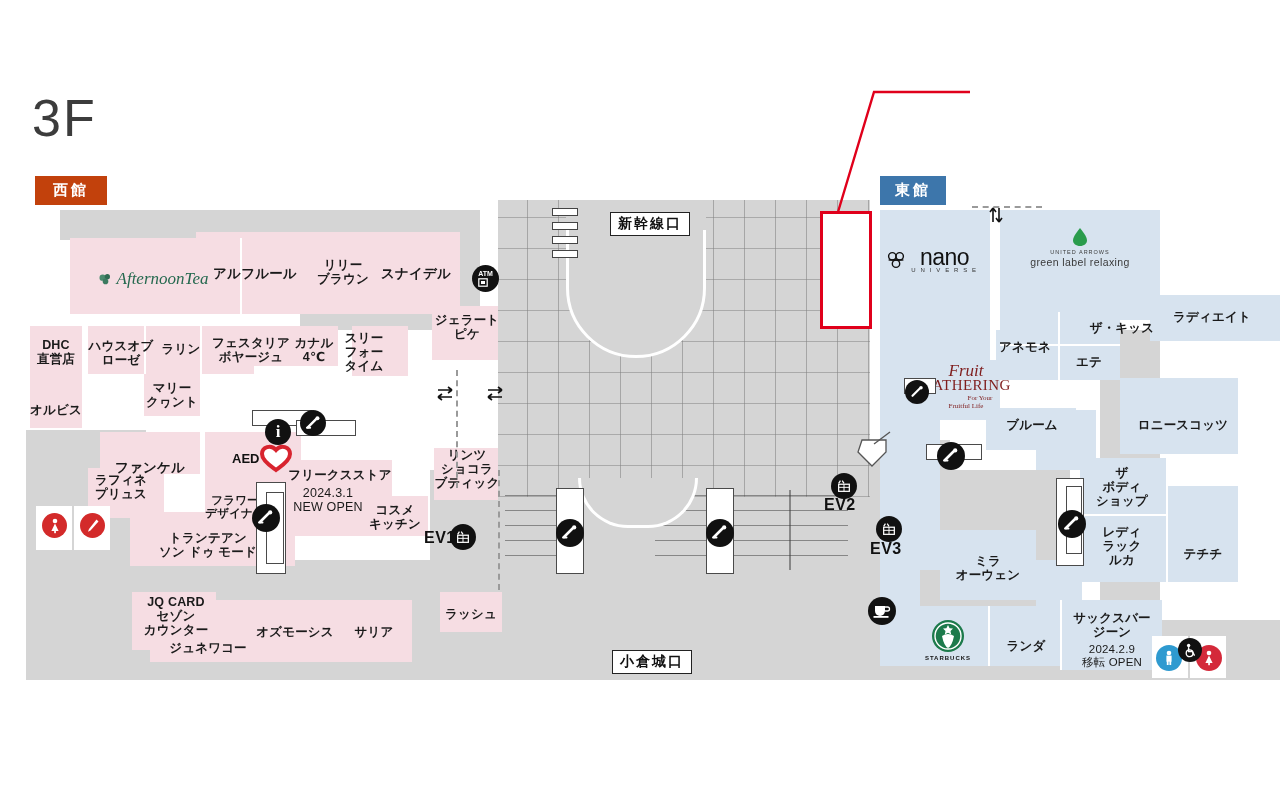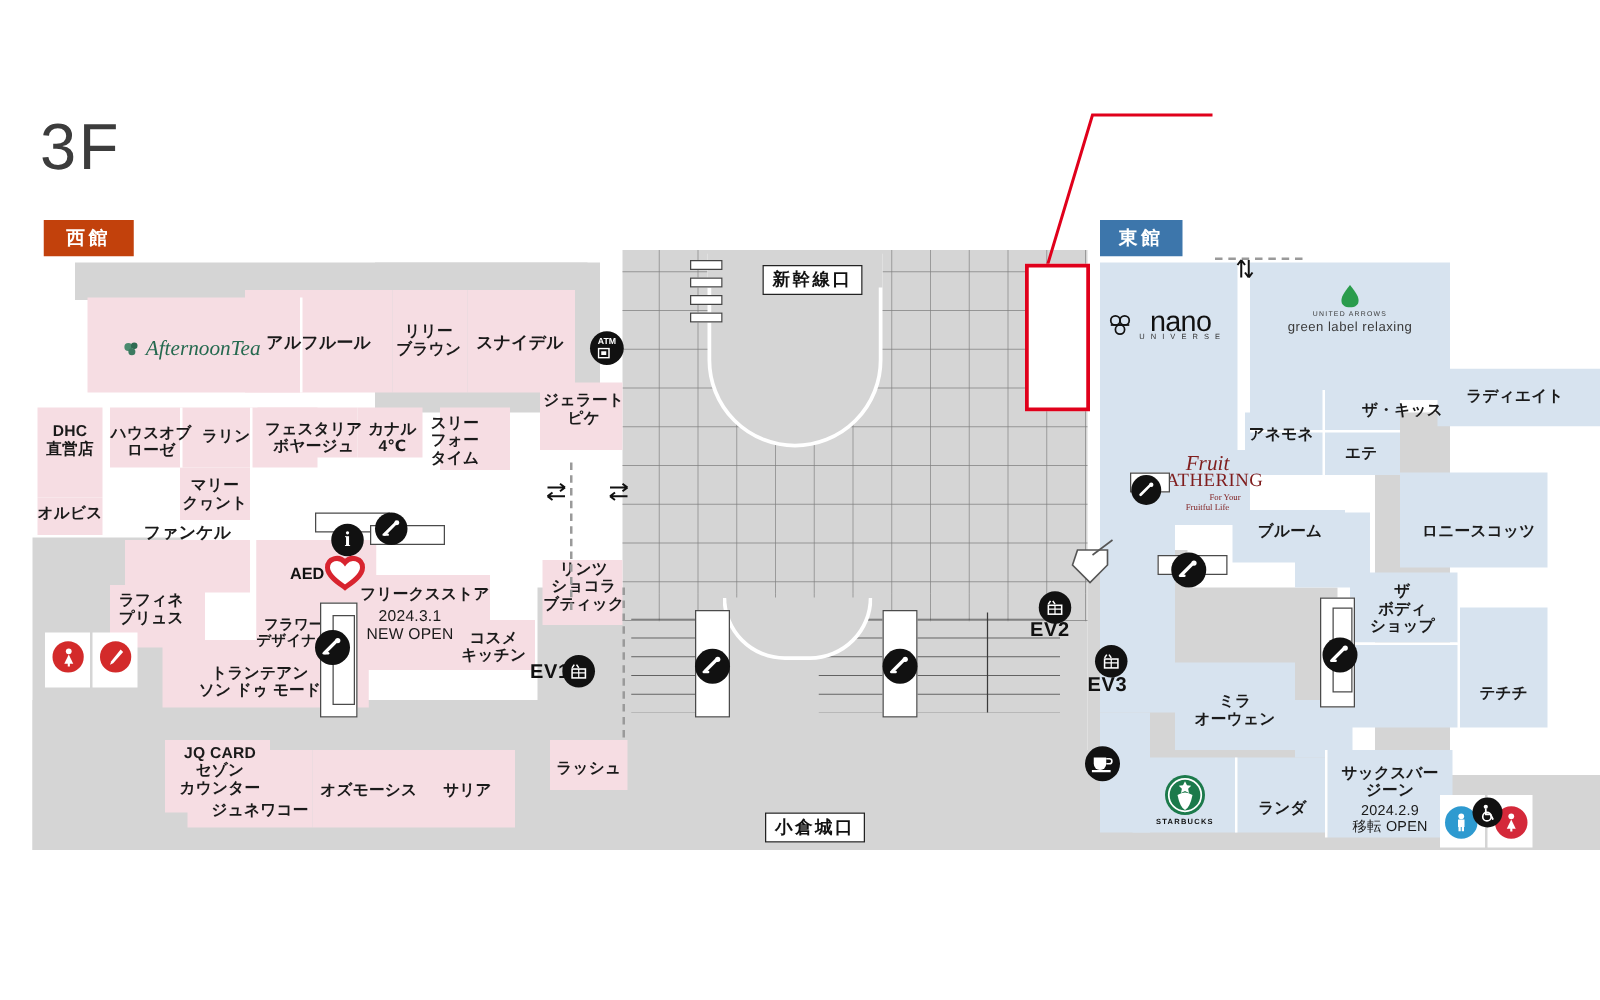--- a/index.html
+++ b/index.html
@@ -249,21 +249,21 @@
 4℃</div>
   <div class="lbl s12" style="left:336px;top:327px;width:56px;height:50px;">スリー
 フォー
 タイム</div>
   <div class="lbl s12" style="left:430px;top:310px;width:74px;height:34px;">ジェラート
 ピケ</div>
   <div class="lbl s12" style="left:140px;top:378px;width:64px;height:34px;">マリー
 クヮント</div>
   <div class="lbl s12" style="left:24px;top:400px;width:64px;height:20px;">オルビス</div>
 
-  <div class="lbl s13" style="left:100px;top:416px;width:100px;height:20px;">ファンケル</div>
+  <div class="lbl s13" style="left:100px;top:458px;width:100px;height:20px;">ファンケル</div>
   <div class="lbl s12" style="left:84px;top:470px;width:74px;height:34px;">ラフィネ
 プリュス</div>
   <div class="lbl s12" style="left:434px;top:444px;width:66px;height:50px;">リンツ
 ショコラ
 ブティック</div>
   <div class="lbl s11" style="left:200px;top:490px;width:70px;height:34px;">フラワー
 デザイナー</div>
   <div class="lbl s12" style="left:286px;top:466px;width:108px;height:18px;">フリークスストア</div>
   <div class="lbl s12" style="left:286px;top:484px;width:84px;height:32px;font-weight:normal;">2024.3.1
 NEW OPEN</div>
@@ -313,20 +313,23 @@
     <div style="font-size:15px;letter-spacing:0.4px;line-height:15px;">GATHERING</div>
     <div style="font-size:7px;line-height:8px;margin-top:1px;margin-left:28px;">For Your</div>
     <div style="font-size:7px;line-height:8px;">Fruitful Life</div>
   </div>
 
   <div class="lbl s12" style="left:988px;top:415px;width:88px;height:20px;">ブルーム</div>
   <div class="lbl s12" style="left:1128px;top:415px;width:110px;height:20px;">ロニースコッツ</div>
   <div class="lbl s12" style="left:1082px;top:462px;width:80px;height:50px;">ザ
 ボディ
 ショップ</div>
+  <div class="lbl s12" style="left:1082px;top:520px;width:80px;height:52px;">レディ
+ラック
+ルカ</div>
   <div class="lbl s12" style="left:1170px;top:544px;width:66px;height:20px;">テチチ</div>
   <div class="lbl s12" style="left:940px;top:550px;width:96px;height:36px;">ミラ
 オーウェン</div>
 
   <div class="logo sb-logo" style="left:908px;top:616px;width:80px;height:48px;flex-direction:column;">
     <svg width="34" height="34" viewBox="0 0 34 34">
       <circle cx="17" cy="17" r="16" fill="#1c7a4b"></circle>
       <circle cx="17" cy="17" r="13" fill="none" stroke="#fff" stroke-width="1.4"></circle>
       <g fill="#fff">
         <path d="M17 6 l1.6 3.2 3.4.4 -2.5 2.4 .7 3.4 -3.2-1.7 -3.2 1.7 .7-3.4 -2.5-2.4 3.4-.4z"></path>

